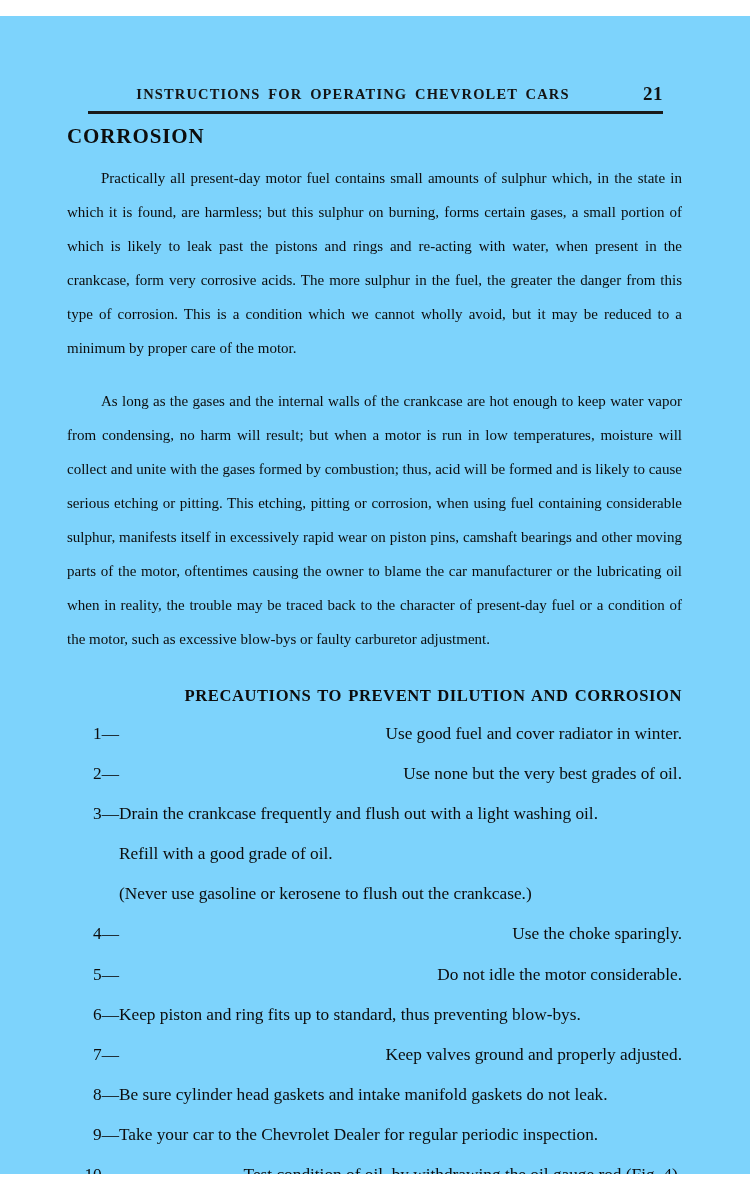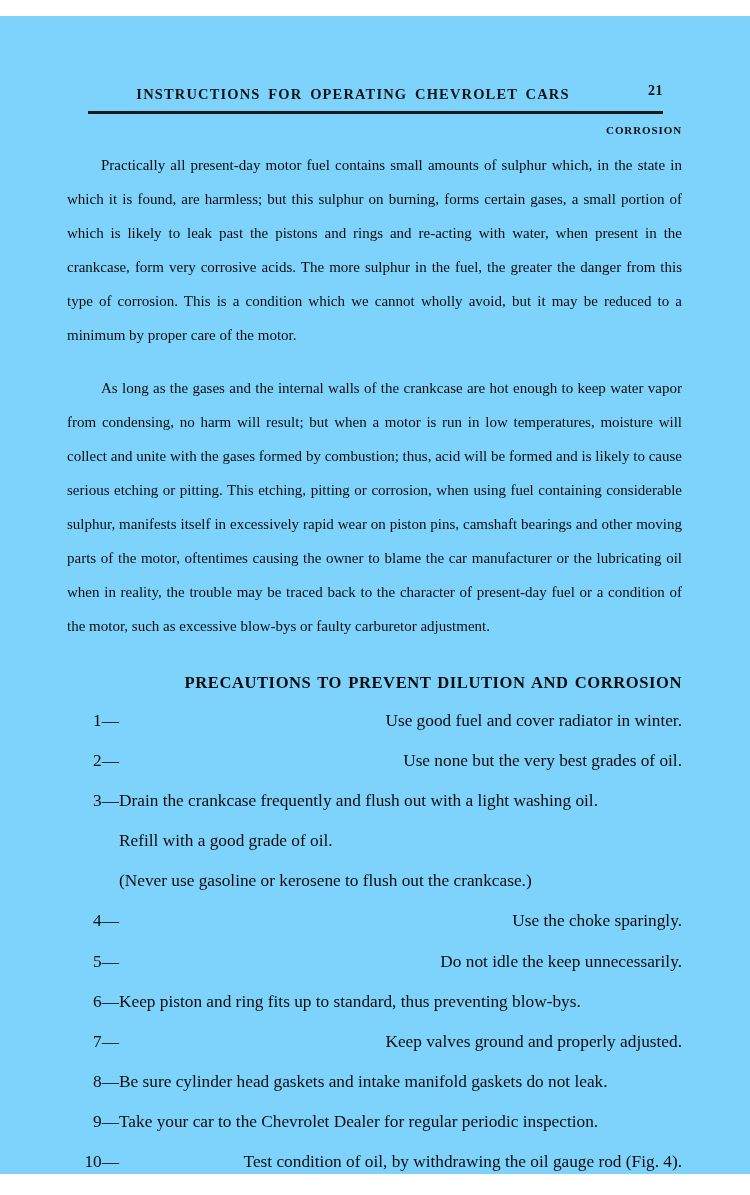--- a/index.html
+++ b/index.html
@@ -45,21 +45,21 @@
     letter-spacing: 1.15px;
     word-spacing: 3px;
     white-space: nowrap;
     color: #141414;
   }
 
   .running-head-folio {
     position: absolute;
     right: 0;
     top: -3px;
-    font-size: 14px;
+    font-size: 19px;
     font-weight: bold;
     color: #111111;
     letter-spacing: 0.5px;
   }
 
   .head-rule {
     position: absolute;
     left: 88px;
     top: 95px;
     width: 575px;
@@ -69,22 +69,22 @@
 
   
   .content {
     position: absolute;
     left: 67px;
     top: 108px;
     width: 615px;
   }
 
   .section-title {
-    text-align: right;
-    font-size: 11px;
+    text-align: left;
+    font-size: 21px;
     font-weight: bold;
     letter-spacing: 0.9px;
     margin: 0 0 12px 0;
     color: #0d0d0d;
   }
 
   p.body {
     margin: 0 0 6px 0;
     font-size: 15px;
     line-height: 34px;
@@ -203,21 +203,21 @@
 
       <div class="sub-line">(Never use gasoline or kerosene to flush out the crankcase.)</div>
 
       <li class="precaution single">
         <span class="num">4—</span>
         <span class="txt">Use the choke sparingly.</span>
       </li>
 
       <li class="precaution single">
         <span class="num">5—</span>
-        <span class="txt">Do not idle the keep unnecessarily.</span>
+        <span class="txt">Do not idle the motor considerable.</span>
       </li>
 
       <li class="precaution">
         <span class="num">6—</span>
         <span class="txt">Keep piston and ring fits up to standard, thus preventing blow-bys.</span>
       </li>
 
       <li class="precaution single">
         <span class="num">7—</span>
         <span class="txt">Keep valves ground and properly adjusted.</span>

